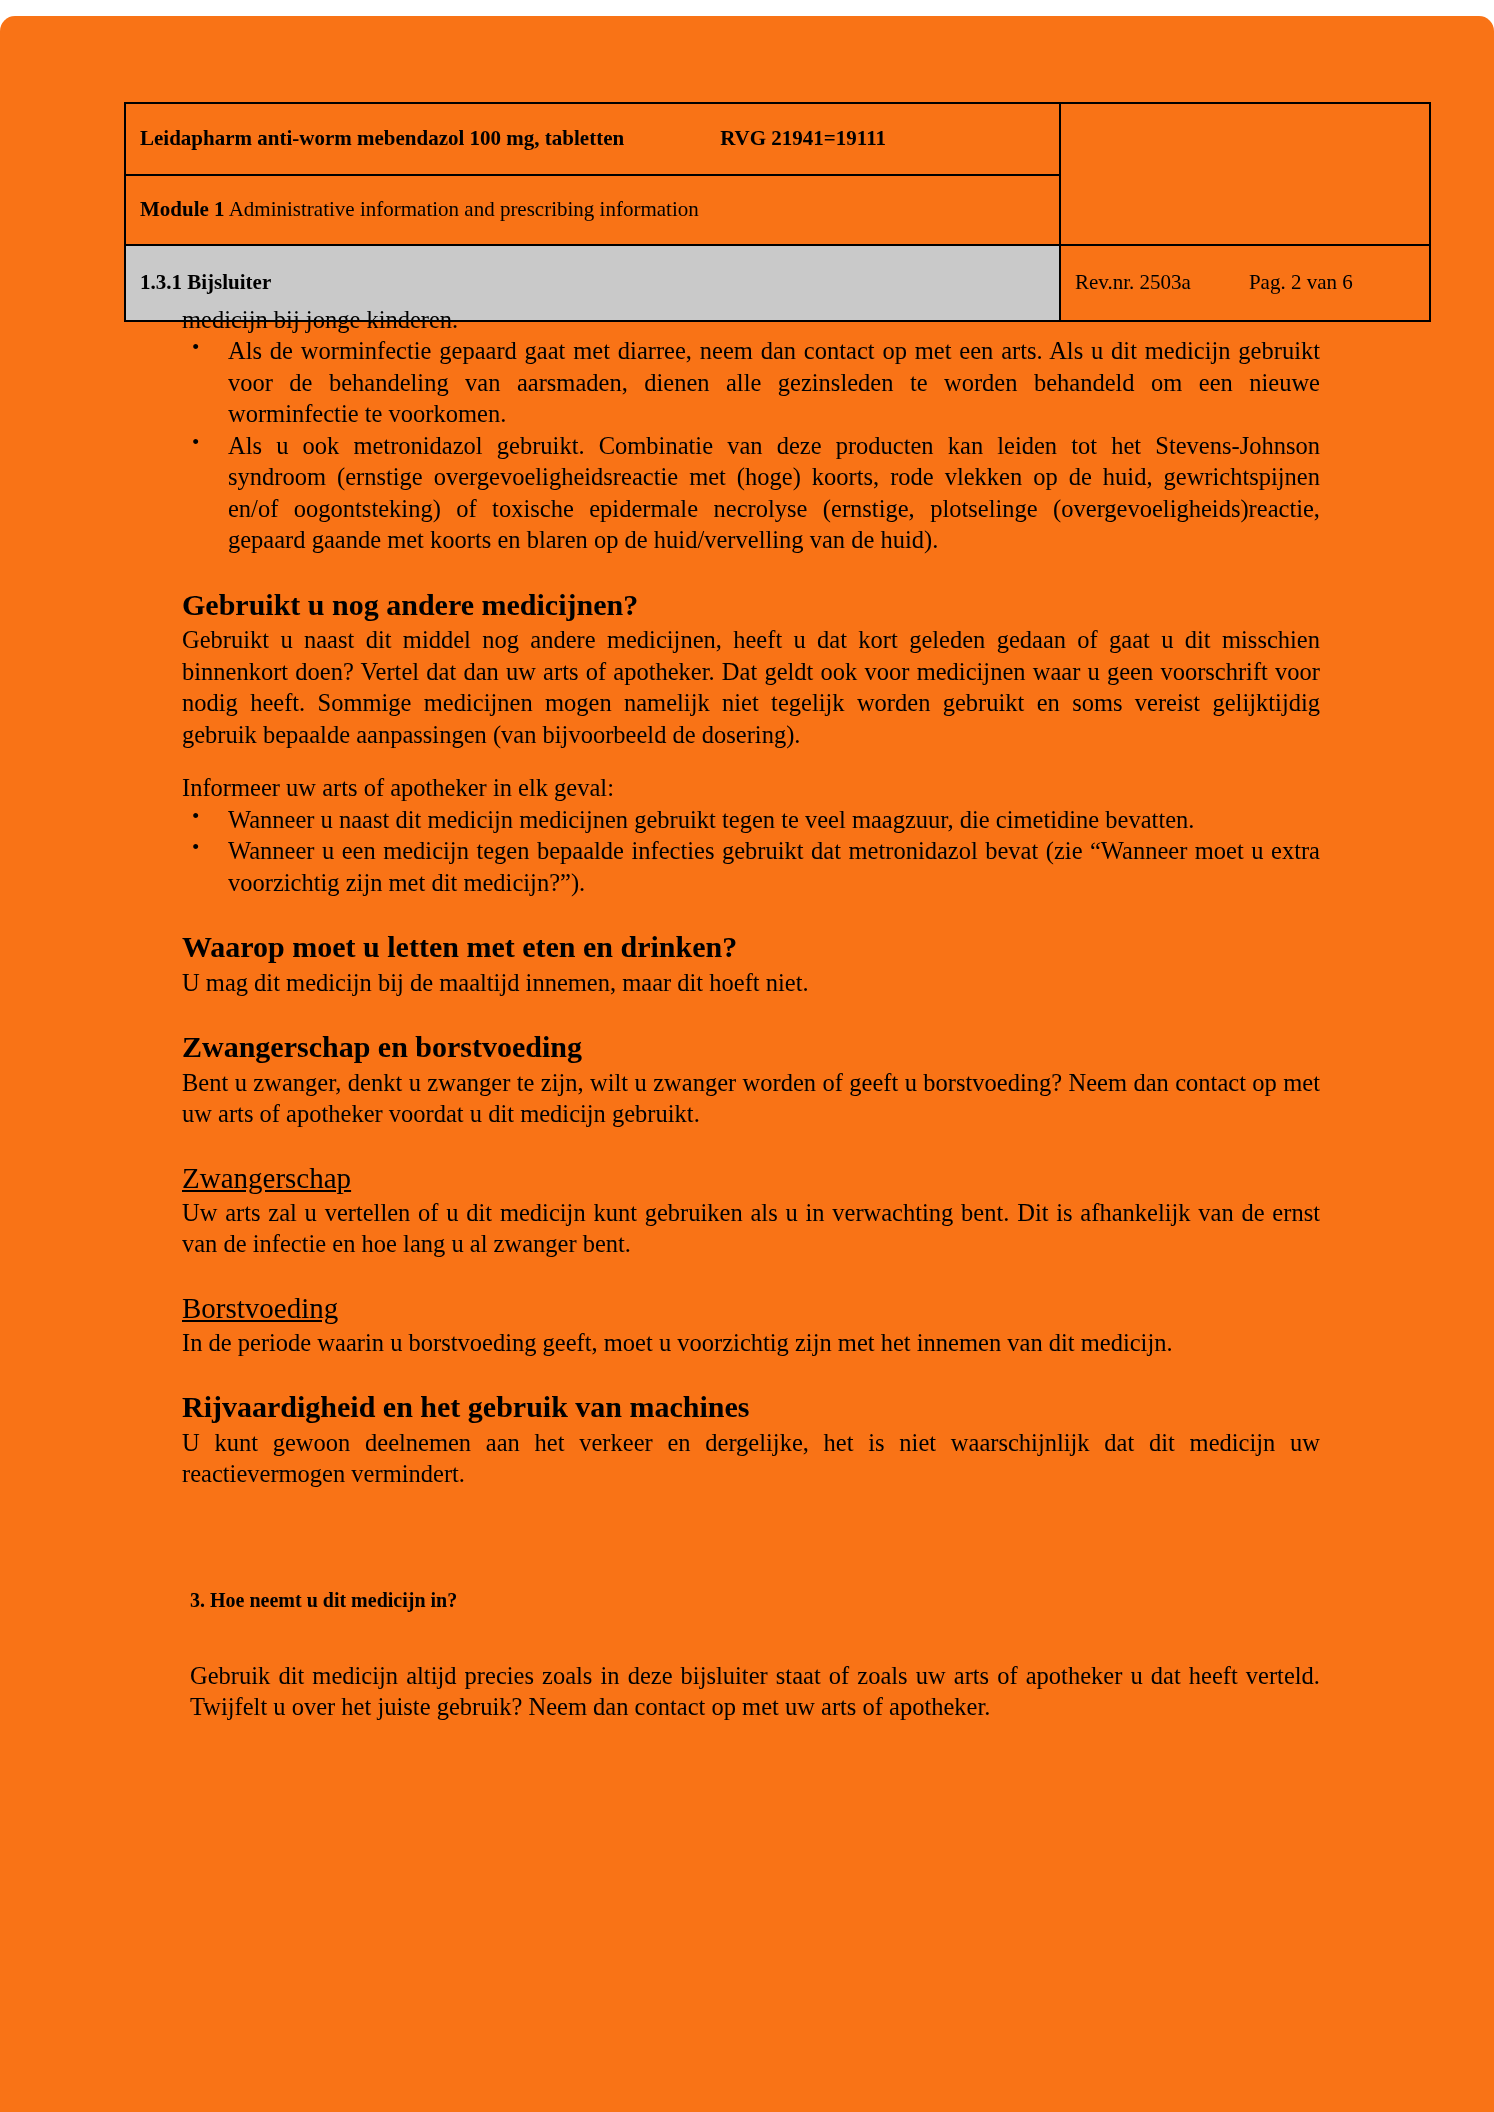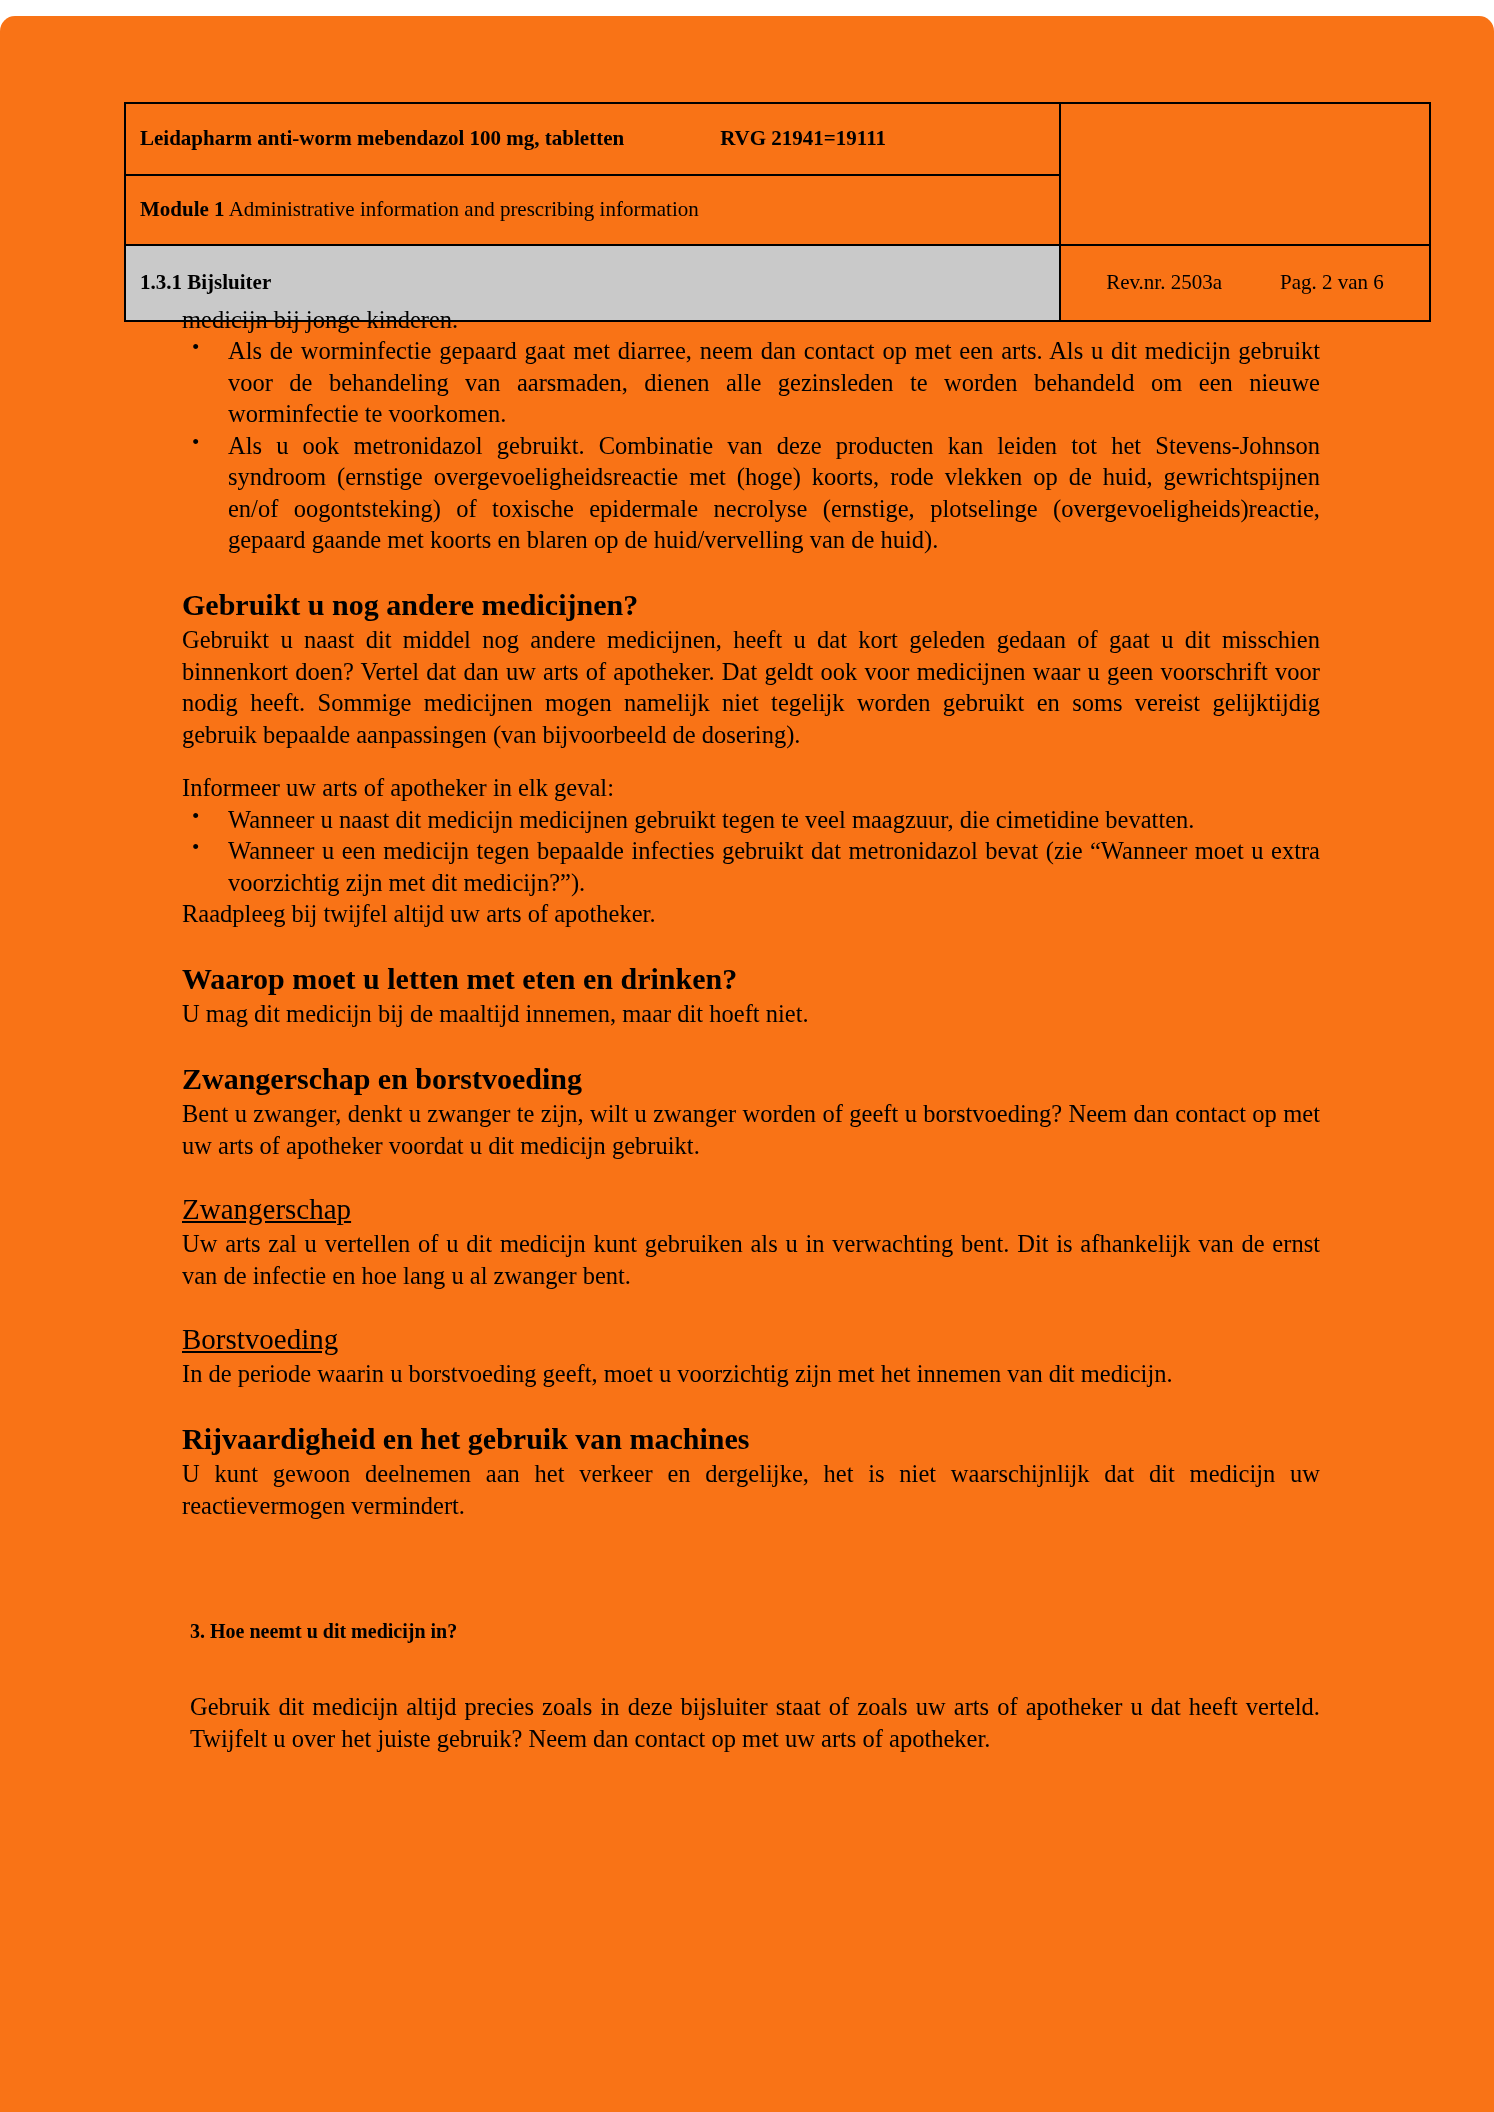--- a/index.html
+++ b/index.html
@@ -29,21 +29,21 @@
     table-layout: fixed;
   }
   .header-table td {
     border: 2px solid #000000;
     padding: 9px 14px 11px 14px;
     vertical-align: middle;
     font-size: 21px;
     line-height: 1.25;
   }
   .hdr-left  { width: 905px; }
-  .hdr-right { width: 340px; text-align: center; }
+  .hdr-right { width: 340px; }
   .row-title td { height: 50px; }
   .row-module td { height: 48px; }
   .row-section td { height: 54px; }
   .cell-title-name {
     font-weight: bold;
     display: inline-block;
   }
   .cell-title-rvg {
     font-weight: bold;
     display: inline-block;
@@ -168,21 +168,20 @@
 
     <div class="gap-sm"></div>
 
     <p class="para">Informeer uw arts of apotheker in elk geval:</p>
 
     <ul class="bullets">
       <li>Wanneer u naast dit medicijn medicijnen gebruikt tegen te veel maagzuur, die cimetidine bevatten.</li>
       <li>Wanneer u een medicijn tegen bepaalde infecties gebruikt dat metronidazol bevat (zie “Wanneer moet u extra voorzichtig zijn met dit medicijn?”).</li>
     </ul>
 
-    <p class="para">Raadpleeg bij twijfel altijd uw arts of apotheker.</p>
 
     <div class="gap-md"></div>
 
     <h3 class="sect">Waarop moet u letten met eten en drinken?</h3>
     <p class="para">U mag dit medicijn bij de maaltijd innemen, maar dit hoeft niet.</p>
 
     <div class="gap-md"></div>
 
     <h3 class="sect">Zwangerschap en borstvoeding</h3>
     <p class="para">Bent u zwanger, denkt u zwanger te zijn, wilt u zwanger worden of geeft u borstvoeding? Neem dan contact op met uw arts of apotheker voordat u dit medicijn gebruikt.</p>

